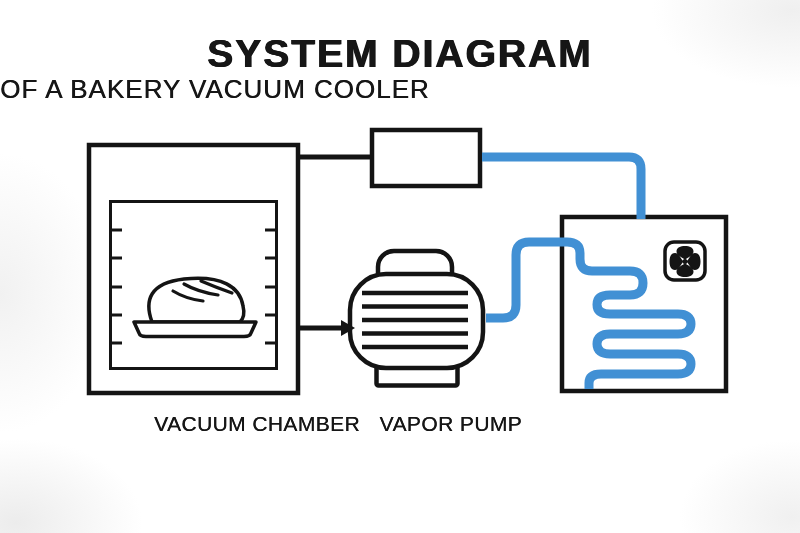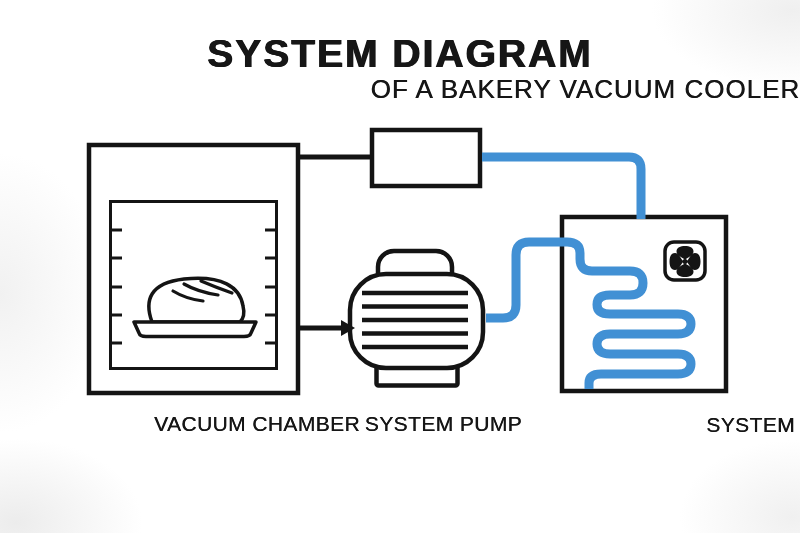--- a/index.html
+++ b/index.html
@@ -17,21 +17,21 @@
   .abs{position:absolute;}
   .title{
     left:0;right:0;top:26px;text-align:center;
     font-size:39px;font-weight:bold;letter-spacing:2px;
     color:var(--text,#161616);
     text-shadow:0.6px 0 0 currentColor,-0.6px 0 0 currentColor;
     white-space:nowrap;
     margin-top:6px;
   }
   .subtitle{
-    left:0;right:0;top:74px;text-align:right;
+    left:0;right:0;top:74px;text-align:left;
     font-size:26px;font-weight:normal;letter-spacing:1px;
     text-shadow:0.5px 0 0 currentColor;
     white-space:nowrap;
   }
   .brand{
     left:89px;top:162px;width:209px;text-align:center;
     font-size:25px;font-weight:bold;letter-spacing:2px;
     text-shadow:0.4px 0 0 currentColor;
     white-space:nowrap;
   }
@@ -63,23 +63,22 @@
 <div class="abs title">SYSTEM DIAGRAM</div>
 <div class="abs subtitle">OF A BAKERY VACUUM COOLER</div>
 <div class="abs brand">ALLCOLD</div>
 
 <div class="abs plc-text">
   <span class="plc-line1">PLC</span>
   <span class="plc-line2">CONTROLLER</span>
 </div>
 
 <div class="abs comp-label label-chamber">VACUUM CHAMBER</div>
-<div class="abs comp-label label-pump">SYSTEM PUMP</div>
+<div class="abs comp-label label-pump">VAPOR PUMP</div>
 <div class="abs comp-label label-refrigeration">
-  <div>SYSTEM</div>
 </div>
 
 <svg class="layer" width="800" height="533" viewBox="0 0 800 533">
 
   <rect class="outline" x="89" y="145" width="209" height="248" stroke-width="4.5"></rect>
   <rect class="outline" x="110.5" y="201.5" width="166" height="167" stroke-width="3"></rect>
   <g class="stroke-only" stroke-width="3">
     <path d="M112 230 h10 M112 258 h10 M112 287 h10 M112 315 h10 M112 343 h10"></path>
     <path d="M265 230 h10 M265 258 h10 M265 287 h10 M265 315 h10 M265 343 h10"></path>
   </g>

